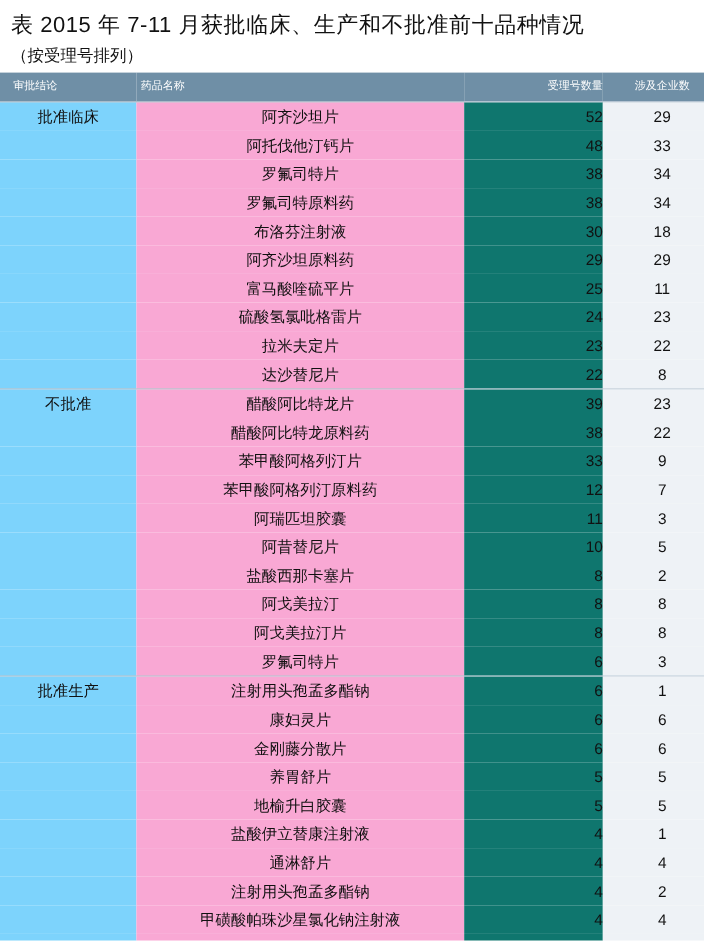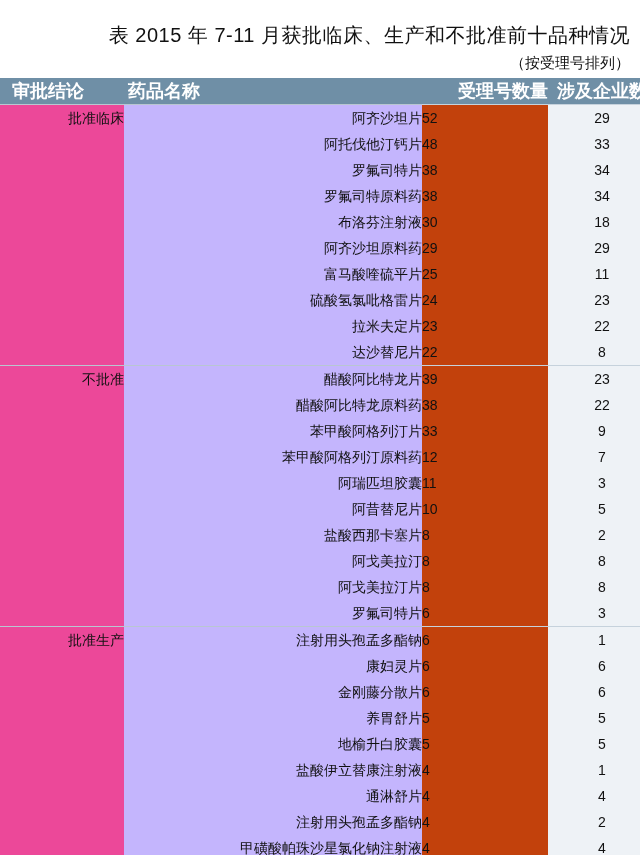--- a/index.html
+++ b/index.html
@@ -15,22 +15,22 @@
     overflow: hidden;
   }
   .page {
     width: 640px;
     height: 855px;
     box-sizing: border-box;
     position: relative;
     background: #ffffff;
   }
   .title-block {
-    padding: 20px 10px 2px 10px;
-    text-align: right;
+    padding: 8px 10px 2px 10px;
+    text-align: left;
   }
   .title {
     font-size: 20px;
     line-height: 30px;
     letter-spacing: 0.5px;
     color: #111111;
     font-weight: 400;
   }
   .subtitle {
     font-size: 15px;
@@ -39,22 +39,22 @@
     font-weight: 400;
   }
   table.data {
     width: 640px;
     border-collapse: collapse;
     table-layout: fixed;
   }
   table.data th {
     background: #6f8fa6;
     color: #ffffff;
-    font-weight: 700;
-    font-size: 18px;
+    font-weight: 400;
+    font-size: 10px;
     height: 26px;
     line-height: 26px;
     padding: 0;
     border: none;
   }
   table.data th.c-cat { width: 112px; text-align: left; padding-left: 12px; }
   table.data th.c-name { width: 294px; text-align: left; padding-left: 4px; margin-top: 28px; }
   table.data th.c-num { width: 126px; text-align: right; }
   table.data th.c-ent { width: 108px; text-align: center; }
 
@@ -63,35 +63,35 @@
     height: 26px;
     line-height: 26px;
     padding: 0;
     border: none;
     vertical-align: middle;
     white-space: nowrap;
   }
   td.cat {
     width: 112px;
     padding-left: 12px;
-    text-align: right;
-    background: #ec4899;
+    text-align: center;
+    background: #7dd3fc;
     color: #111111;
   }
   td.name {
     width: 294px;
     padding-left: 4px;
-    text-align: right;
-    background: #c4b5fd;
+    text-align: center;
+    background: #f9a8d4;
     color: #111111;
   }
   td.num {
     width: 126px;
-    text-align: left;
-    background: #c2410c;
+    text-align: right;
+    background: #0f766e;
     color: #111111;
   }
   td.ent {
     width: 108px;
     text-align: center;
     background: #eef2f6;
     color: #111111;
   }
   tr.group-start td.cat,
   tr.group-start td.name {

